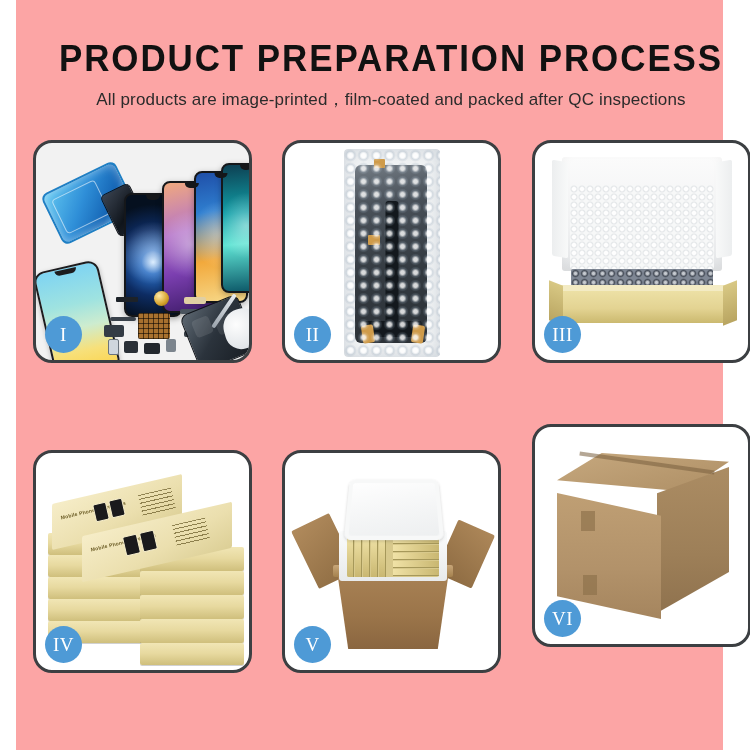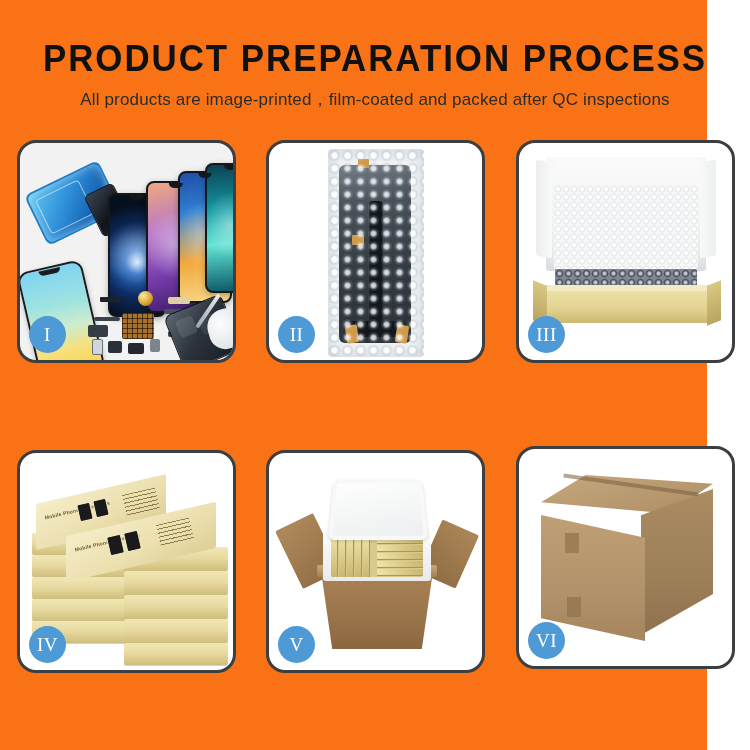--- a/index.html
+++ b/index.html
@@ -1,21 +1,21 @@
 <!DOCTYPE html>
 <html><head>
 <meta charset="utf-8">
 <style>
   html,body{margin:0;padding:0;}
   body{
     width:750px;height:750px;background:#ffffff;overflow:hidden;
     font-family:"Liberation Sans","DejaVu Sans",sans-serif;
     -webkit-font-smoothing:antialiased;
   }
-  .page{position:relative;width:707px;height:750px;background:#f97316;}
+  .page{position:relative;width:707px;height:750px;background:#fca5a5;margin-left:16px;}
 
   
   .header{position:absolute;left:0;top:0;width:750px;text-align:center;}
   .title{
     margin:0;padding-top:41px;
     font-size:36px;font-weight:700;color:#111;
     letter-spacing:2.0px;line-height:1;
     transform:scaleX(0.97);transform-origin:center;
     white-space:nowrap;
   }
@@ -30,21 +30,21 @@
   .card{
     position:absolute;width:219px;height:223px;
     border:3px solid #3c3f42;border-radius:19px;
     background:#ffffff;box-sizing:border-box;overflow:hidden;
   }
   .card.c1{left:17px;  top:140px;background:#f2f2f2;}
   .card.c2{left:266px; top:140px;}
   .card.c3{left:516px; top:140px;}
   .card.c4{left:17px;  top:450px;}
   .card.c5{left:266px; top:450px;}
-  .card.c6{left:516px; top:446px;}
+  .card.c6{left:516px; top:424px;}
 
   .stage{position:absolute;inset:0;}
 
   .badge{
     position:absolute;left:9px;bottom:7px;
     width:37px;height:37px;border-radius:50%;
     background:#4e9ad6;
     display:flex;align-items:center;justify-content:center;
     color:#ffffff;font-family:"Liberation Serif","DejaVu Serif",serif;
     font-size:19px;line-height:1;letter-spacing:0.5px;

